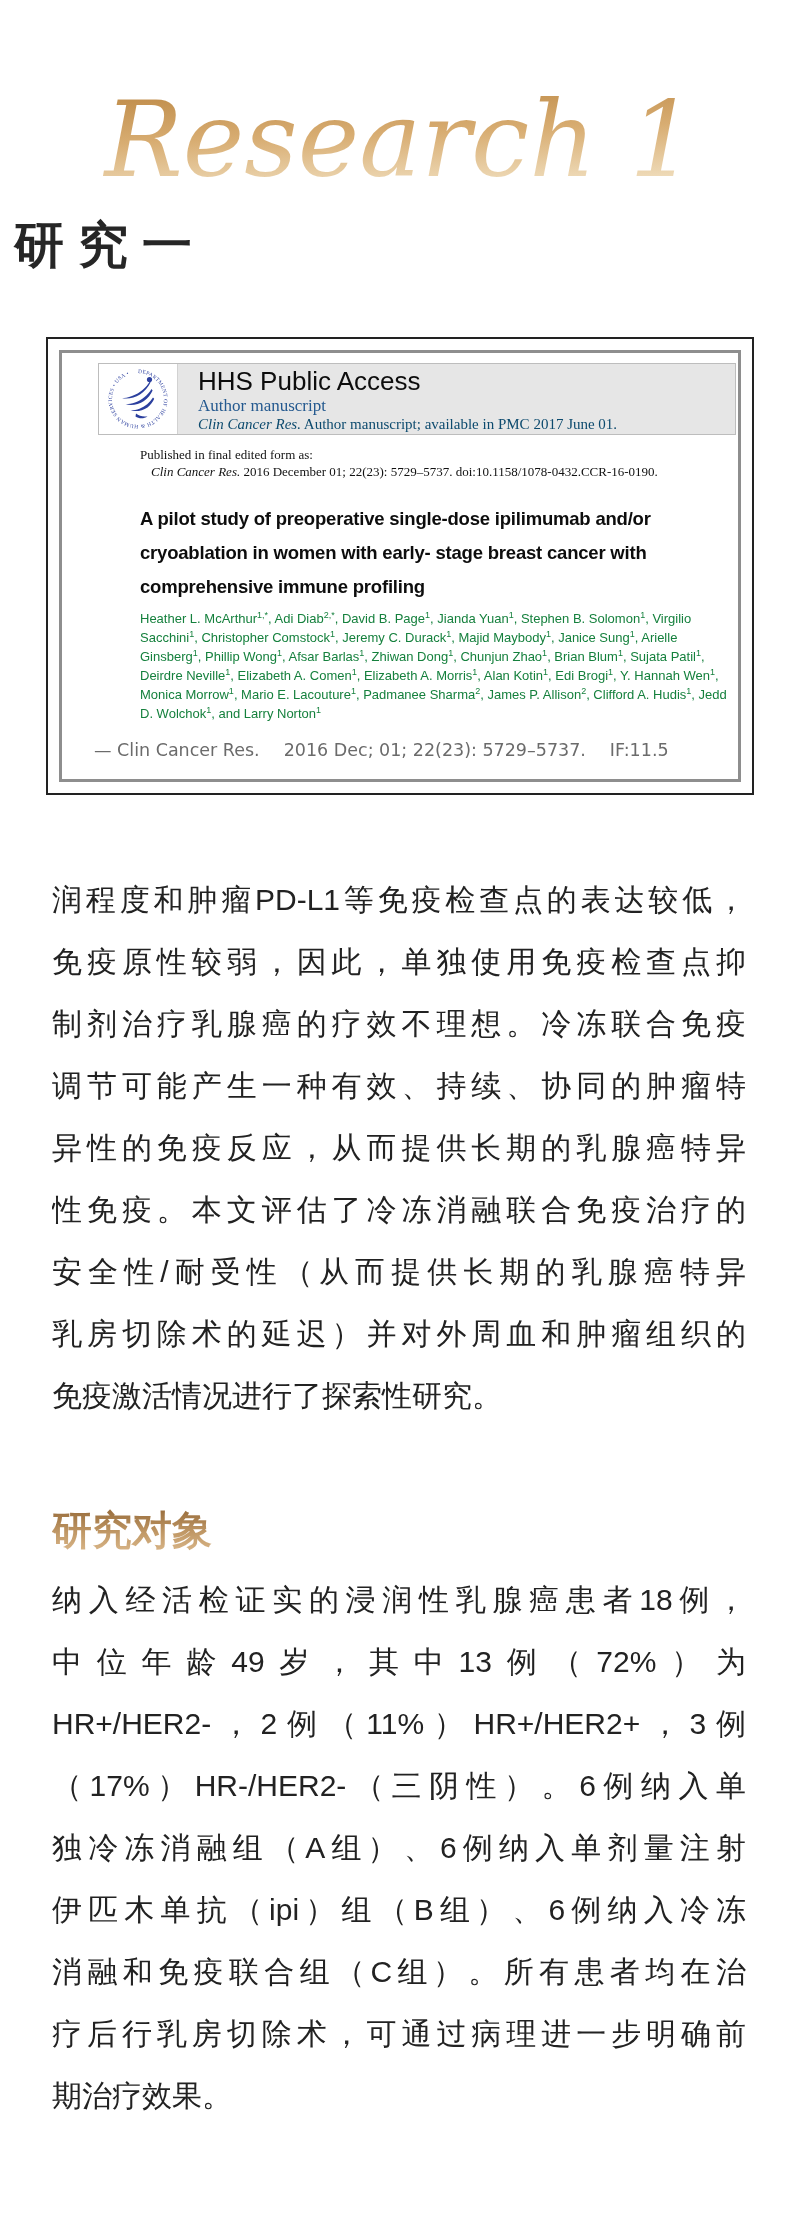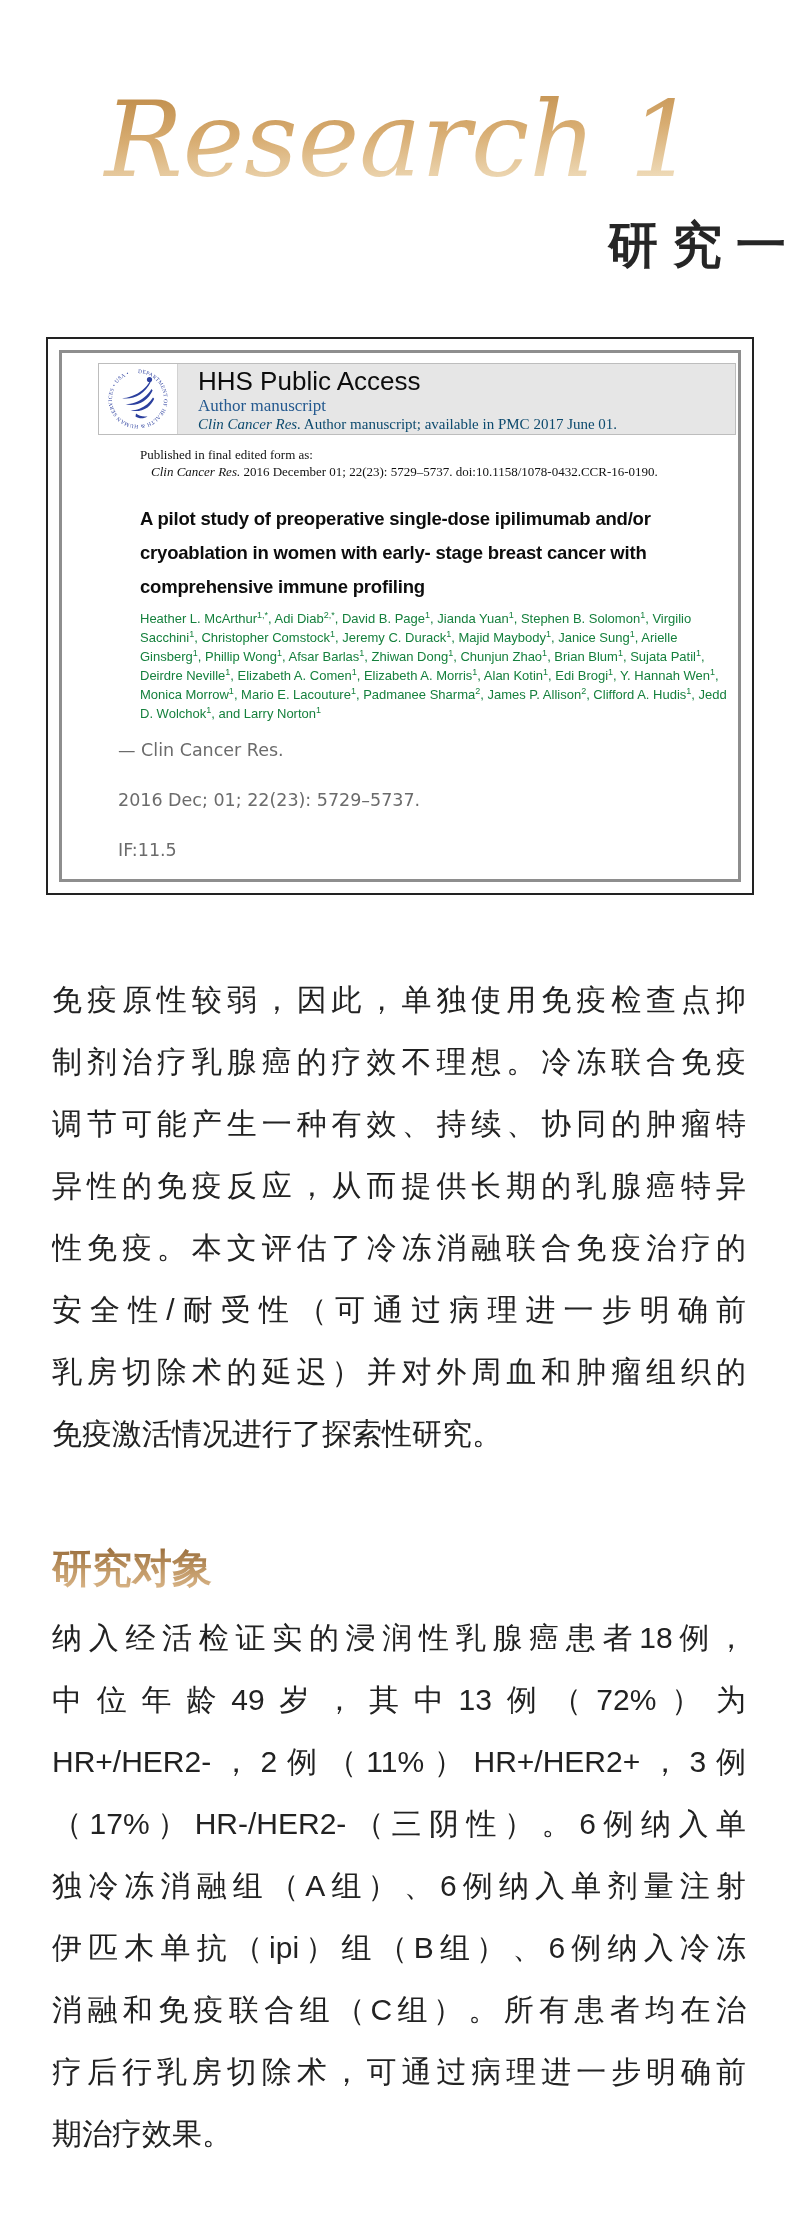--- a/index.html
+++ b/index.html
@@ -8,21 +8,21 @@
 
   
   .script-title{
     margin-top:86px;text-align:center;
     font-family:"DejaVu Serif",serif;font-style:italic;font-weight:400;
     font-size:104px;line-height:1.05;
     background:linear-gradient(178deg,#bf8c4a 8%,#d8ad72 45%,#f6ead0 96%);
     -webkit-background-clip:text;background-clip:text;color:transparent;
   }
   .cn-title{
-    margin-top:16px;text-align:right;
+    margin-top:16px;text-align:left;
     font-family:"Liberation Serif","DejaVu Serif",serif;
     font-size:50px;line-height:68px;font-weight:600;letter-spacing:14px;
     text-indent:14px;color:#262626;
   }
 
   
   .paper-card{box-sizing:border-box;width:708px;margin:58px auto 0;
     border:2px solid #222;padding:11px;background:#fff;}
   .paper-inner{box-sizing:border-box;border:3px solid #8e8e8e;
     padding:10px 17px 16px 18px;background:#fff;}
@@ -47,22 +47,22 @@
   .paper-title{margin:22px 0 0 60px;width:540px;
     font-family:"Liberation Sans",sans-serif;font-weight:700;
     font-size:18.5px;line-height:34px;letter-spacing:-0.2px;color:#0d0d0d;}
   .paper-title .line{text-align:left;}
 
   .authors{margin:5px 0 0 60px;width:588px;
     font-family:"Liberation Sans",sans-serif;font-weight:400;
     font-size:13px;line-height:19px;color:#15803d;}
   .authors sup{font-size:9px;line-height:0;}
 
-  .citation{margin:14px 0 0 38px;display:flex;gap:24px;align-items:baseline;
-    font-family:"DejaVu Sans",sans-serif;font-size:17.5px;line-height:26px;color:#6b6b6b;flex-direction:column;}
+  .citation{margin:14px 0 0 14px;display:flex;gap:24px;align-items:baseline;
+    font-family:"DejaVu Sans",sans-serif;font-size:17.5px;line-height:26px;color:#6b6b6b;}
 
   
   .body-col{width:694px;margin:0 auto 0 52px;}
   .para{color:#222;}
   .para .line{
     font-family:"Liberation Sans",sans-serif;
     font-size:30px;line-height:62px;height:62px;
     text-align:justify;text-align-last:justify;text-justify:inter-character;
     overflow:hidden;color:#222;}
   .para .line.last{text-align-last:left;}
@@ -129,26 +129,27 @@
         <span>— Clin Cancer Res.</span>
         <span>2016 Dec; 01; 22(23): 5729–5737.</span>
         <span>IF:11.5</span>
       </div>
 
     </div>
   </figure>
 
   <section class="body-col">
     <div class="para p1">
+        <div class="line">润程度和肿瘤PD-L1等免疫检查点的表达较低，</div>
         <div class="line">免疫原性较弱，因此，单独使用免疫检查点抑</div>
         <div class="line">制剂治疗乳腺癌的疗效不理想。冷冻联合免疫</div>
         <div class="line">调节可能产生一种有效、持续、协同的肿瘤特</div>
         <div class="line">异性的免疫反应，从而提供长期的乳腺癌特异</div>
         <div class="line">性免疫。本文评估了冷冻消融联合免疫治疗的</div>
-        <div class="line">安全性/耐受性（可通过病理进一步明确前</div>
+        <div class="line">安全性/耐受性（从而提供长期的乳腺癌特异</div>
         <div class="line">乳房切除术的延迟）并对外周血和肿瘤组织的</div>
         <div class="line last">免疫激活情况进行了探索性研究。</div>
       </div>
 
     <h2 class="section-header">研究对象</h2>
 
     <div class="para p2">
         <div class="line">纳入经活检证实的浸润性乳腺癌患者18例，</div>
         <div class="line">中位年龄49岁，其中13例（72%）为</div>
         <div class="line">HR+/HER2-，2例（11%）HR+/HER2+，3例</div>

